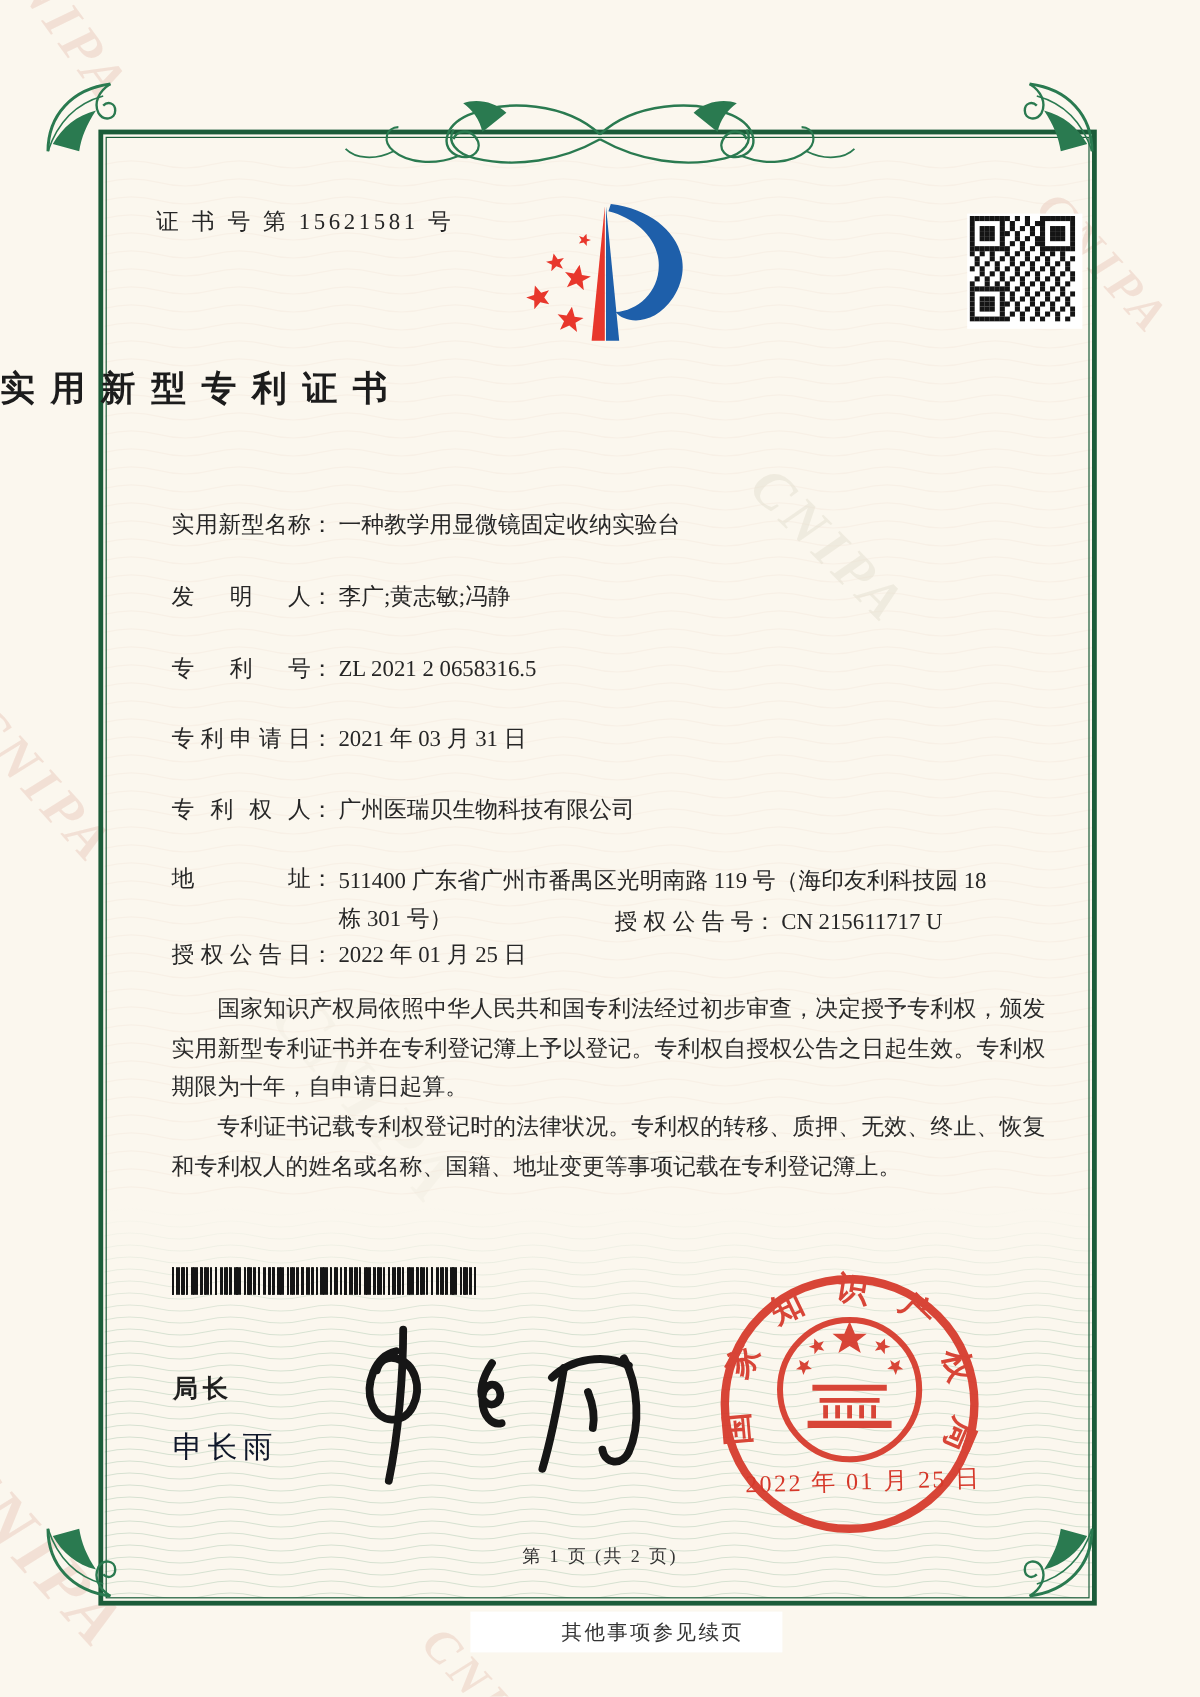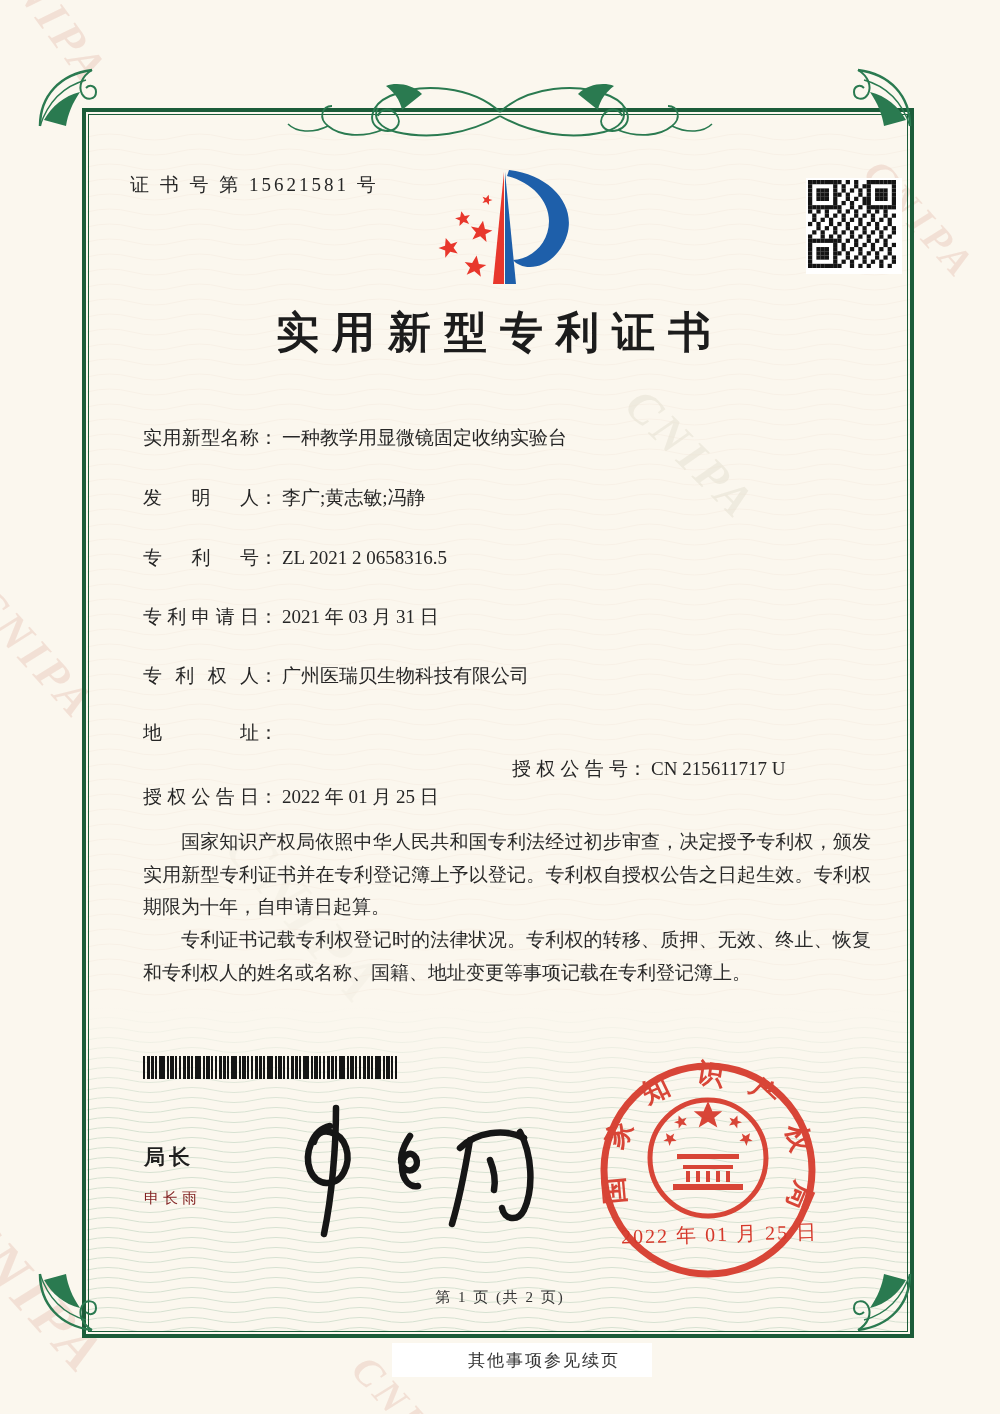--- a/index.html
+++ b/index.html
@@ -17,42 +17,42 @@
   .frame-inner{position:absolute;inset:2px;border:1px solid #1b5c39;}
 
   .waveband{position:absolute;pointer-events:none;}
   .wavefade{position:absolute;left:87px;top:1006px;width:826px;height:110px;
             background:linear-gradient(#fbf7ee,rgba(251,247,238,0));pointer-events:none;}
 
   .ornament{position:absolute;pointer-events:none;}
 
   
   .cert-no{position:absolute;left:130px;top:172px;font-size:19px;letter-spacing:3px;}
-  .title{position:absolute;left:0;top:304px;width:100%;text-align:center;
-         font-size:43px;font-weight:700;letter-spacing:13px;color:#1c1c1c;}
+  .title{position:absolute;left:0;top:304px;width:100%;text-align:left;
+         font-size:29px;font-weight:700;letter-spacing:13px;color:#1c1c1c;}
 
   
   .frow{position:absolute;left:143px;display:flex;font-size:19px;line-height:1.45;}
   .lab{display:inline-block;width:116px;text-align:justify;text-align-last:justify;flex:none;}
   .col{flex:none;}
   .val{margin-left:4px;}
   .val.addr{max-width:560px;line-height:1.7;}
 
   .para{position:absolute;left:143px;top:826px;width:728px;font-size:19px;line-height:1.72;
         text-align:justify;color:#2a2a2a;}
   .para p{margin:0;text-indent:2em;}
 
   .barcode{position:absolute;left:143px;top:1056px;width:256px;height:23px;
     background-image:
       repeating-linear-gradient(90deg,#151515 0 2px,rgba(0,0,0,0) 2px 4px),
       repeating-linear-gradient(90deg,#151515 0 1px,rgba(0,0,0,0) 1px 6px),
       repeating-linear-gradient(90deg,#151515 0 2px,rgba(0,0,0,0) 2px 9px);}
 
   .sig-title{position:absolute;left:144px;top:1143px;font-size:21px;letter-spacing:4px;font-family:"Liberation Sans","DejaVu Sans",sans-serif;color:#1f1f1f;font-weight:bold;}
-  .sig-name{position:absolute;left:144px;top:1189px;font-size:15px;letter-spacing:4px;font-family:"Liberation Sans","DejaVu Sans",sans-serif;color:#7f1d1d;}
+  .sig-name{position:absolute;left:144px;top:1189px;font-size:25px;letter-spacing:4px;font-family:"Liberation Sans","DejaVu Sans",sans-serif;color:#0f172a;}
   .signature{position:absolute;left:252px;top:1096px;}
 
   .seal{position:absolute;left:593px;top:1058px;opacity:.93;}
   .seal-date{position:absolute;left:621px;top:1221px;font-size:20px;letter-spacing:2px;
              color:#d6382a;transform:rotate(-1.5deg);white-space:nowrap;}
 
   .page-info{position:absolute;left:0;top:1288px;width:100%;text-align:center;
              font-size:15px;letter-spacing:2px;color:#333;}
   .note-box{position:absolute;left:392px;top:1343px;width:216px;height:34px;background:#ffffff;
             display:flex;align-items:center;justify-content:center;font-size:17px;letter-spacing:2px;color:#333;padding-left:44px;}
@@ -399,20 +399,21 @@
     <span class="val">2021 年 03 月 31 日</span>
   </div>
   <div class="frow" style="top:662px;">
     <span class="lab">专利权人</span>
       <span class="col">：</span>
     <span class="val">广州医瑞贝生物科技有限公司</span>
   </div>
   <div class="frow" style="top:719px;">
     <span class="lab">地址</span>
       <span class="col">：</span>
+    <span class="val addr">511400 广东省广州市番禺区光明南路 119 号（海印友利科技园 18 栋 301 号）</span>
   </div>
 
   <div class="frow" style="top:783px;">
     <span class="lab">授权公告日</span>
       <span class="col">：</span>
     <span class="val">2022 年 01 月 25 日</span>
   </div>
   <div class="frow" style="top:755px;left:512px;">
     <span class="lab">授权公告号</span>
       <span class="col">：</span>

